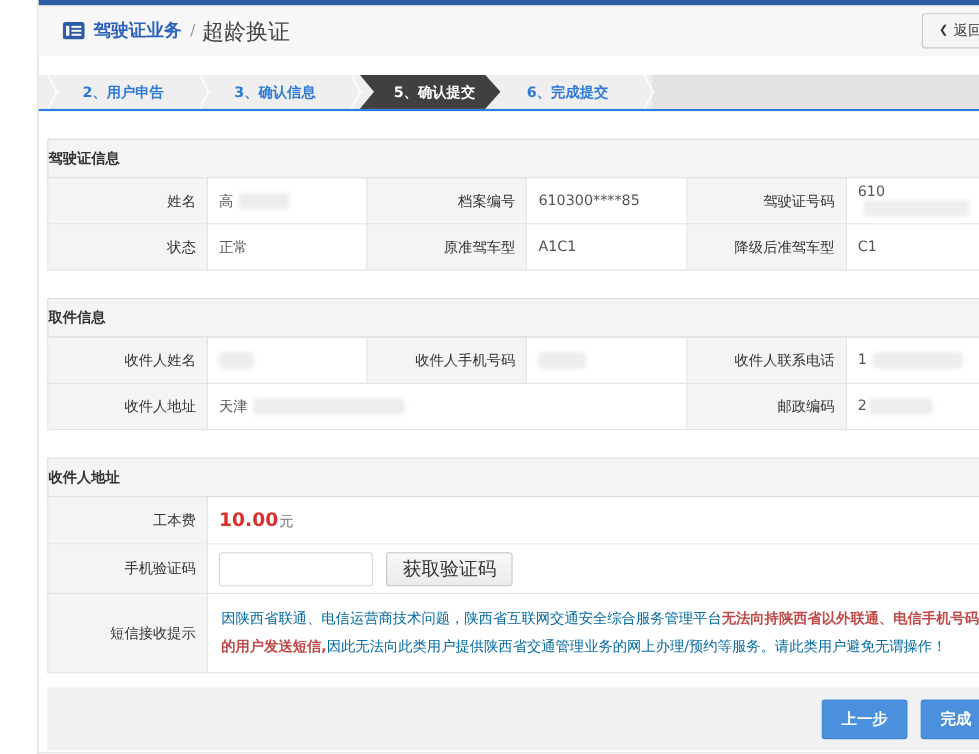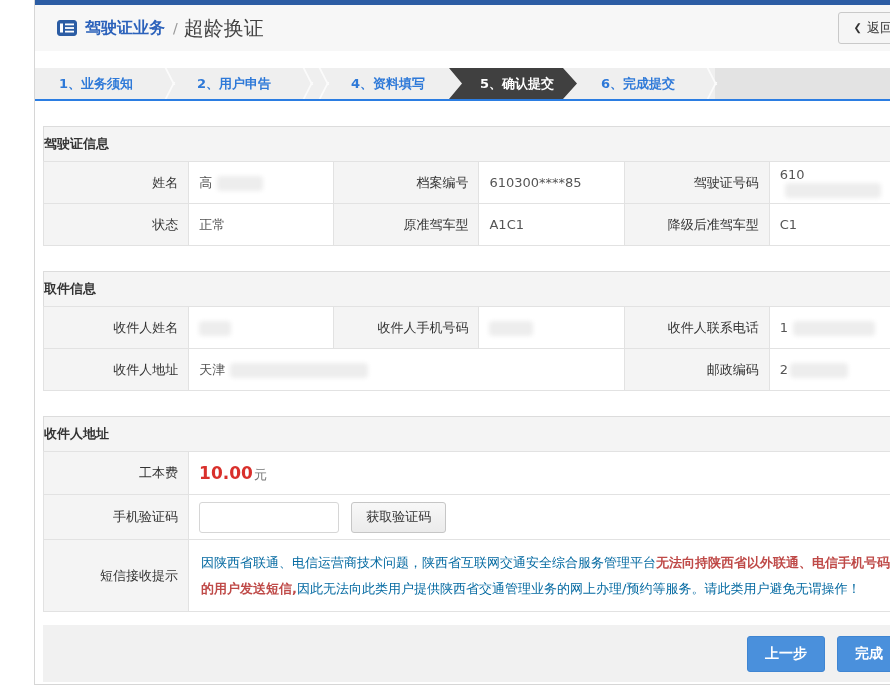--- a/index.html
+++ b/index.html
@@ -71,21 +71,21 @@
   .fee-amount { color:#d9302c; font-weight:bold; font-size:17px; }
   .fee-unit { color:#777; font-size:13px; margin-left:1px; }
   .code-input {
     width:140px; height:31px; border:1px solid #d6d6d6; border-radius:3px;
     padding:0 8px; font-size:13px; font-family:inherit; color:#333; outline:none;
     vertical-align:middle;
   }
   .code-btn {
     height:31px; margin-left:8px; padding:0 14px; vertical-align:middle;
     background:linear-gradient(#f8f8f8,#ebebeb); border:1px solid #c6c6c6; border-radius:3px;
-    font-size:13px; color:#333; cursor:pointer; font-family:inherit;
+    font-size:17px; color:#333; cursor:pointer; font-family:inherit;
   }
   td.notice-cell { height:72px; padding:10px 12px; line-height:1.95; }
   .notice-t1, .notice-t3 { color:#0369a1; }
   .notice-t2 { color:#bf4a48; font-weight:bold; }
 
   
   .footer {
     margin:13px 8px 0; height:57px; background:#f1f1f1;
     display:flex; align-items:center; justify-content:flex-end; gap:12px; padding-right:14px;
   }
@@ -116,32 +116,29 @@
       <span class="title-sep">/</span>
       <span class="page-subtitle">超龄换证</span>
     </div>
     <button class="back-btn">
       <span class="back-ico">❮</span>
       <span>返回</span>
     </button>
   </div>
 
   <div class="steps">
-    <div class="step">
-        <span>1、业务须知</span>
-      </div>
     <div class="sep"></div>
     <div class="step">
         <span>2、用户申告</span>
       </div>
     <div class="sep"></div>
-    <div class="sep"></div>
     <div class="step">
-        <span>4、资料填写</span>
-      </div>
+        <span>3、确认信息</span>
+      </div>
+    <div class="sep"></div>
     <div class="sep"></div>
     <div class="step active">
         <span>5、确认提交</span>
       </div>
     <div class="step">
         <span>6、完成提交</span>
       </div>
     <div class="sep"></div>
     <div class="steps-filler"></div>
   </div>

